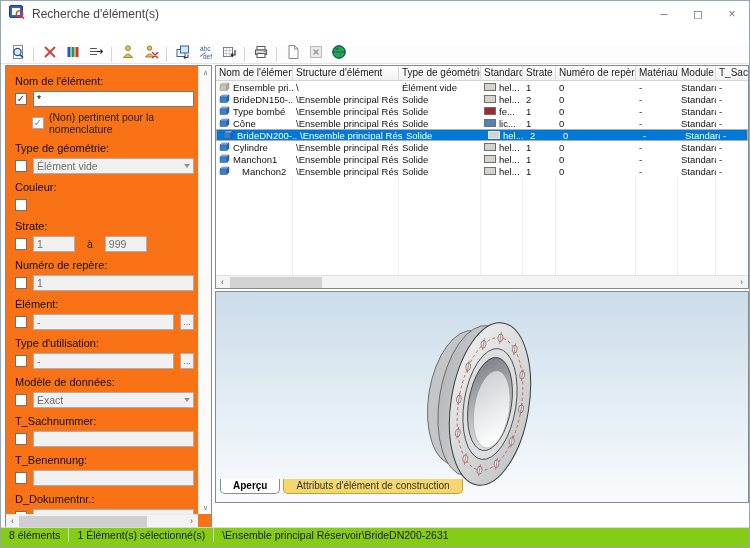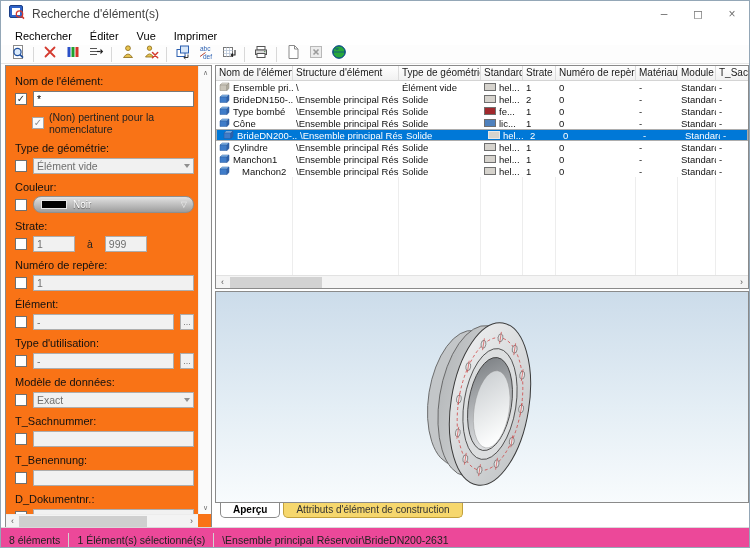--- a/index.html
+++ b/index.html
@@ -58,27 +58,27 @@
   .csw{width:12px;height:8px;border:1px solid #6f6f6f;flex:none;}
   .trow.sel .csw{border-color:#e8e8e8;}
   .empty-grid{position:absolute;left:0;right:0;}
   .vline{position:absolute;top:0;bottom:0;width:1px;background:#ededed;}
   .t-hscroll{position:absolute;left:0;right:0;bottom:0;height:13px;background:#f4f4f4;border-top:1px solid #e2e2e2;}
   .t-hscroll .sa{position:absolute;top:0;width:13px;height:12px;color:#555;font-size:9px;text-align:center;line-height:12px;}
   .t-hthumb{position:absolute;left:14px;top:1px;height:11px;width:92px;background:#d2d2d2;}
 
   .preview{position:absolute;left:0;top:226px;right:0;height:212px;border:1px solid #8a8a8a;
     background:linear-gradient(180deg,#ccdcea 0%,#e4eef5 55%,#f8fbfd 100%);overflow:hidden;}
-  .tabs{position:absolute;left:5px;top:438px;display:flex;gap:3px;}
+  .tabs{position:absolute;left:5px;top:414px;display:flex;gap:3px;}
   .tab{height:15px;padding:1px 12px 0;font-size:10px;border:1px solid #b0b0b0;border-top:none;border-radius:0 0 5px 5px;background:#fff;color:#000;white-space:nowrap;}
   .tab.active{font-weight:bold;border-color:#8a8a8a;}
   .tab.attr{background:#f6d76d;border-color:#c2a13c;color:#333;}
 
   
-  .statusbar{position:absolute;left:0;right:0;bottom:0;height:20px;background:#ec4899;border-top:1px solid #d9d9d9;display:flex;align-items:flex-end;font-size:10.5px;color:#222;}
+  .statusbar{position:absolute;left:0;right:0;bottom:0;height:20px;background:#84cc16;border-top:1px solid #d9d9d9;display:flex;align-items:flex-start;font-size:10.5px;color:#222;}
   .sb-item{padding:0 8px;border-right:1px solid #d2d2d2;height:14px;display:flex;align-items:center;white-space:nowrap;}
   .sb-item:last-child{border-right:none;}
 </style>
 </head>
 <body>
 
 <div class="window">
 
   <div class="titlebar">
     <span><svg width="16" height="16" viewBox="0 0 16 16">
@@ -88,26 +88,20 @@
           <line x1="12.8" y1="12.4" x2="15" y2="14.6" stroke="#d43a2f" stroke-width="1.5"></line>
         </svg></span>
     <span class="title-text">Recherche d'élément(s)</span>
     <div class="win-controls">
       <span class="win-btn">–</span>
       <span class="win-btn">◻</span>
       <span class="win-btn">×</span>
     </div>
   </div>
 
-  <div class="menubar" id="menubar">
-      <span class="menu-item">Rechercher</span>
-      <span class="menu-item">Éditer</span>
-      <span class="menu-item">Vue</span>
-      <span class="menu-item">Imprimer</span>
-    </div>
 
   <div class="toolbar" id="toolbar">
       <span class="tb-btn">
         <span><svg width="16" height="16" viewBox="0 0 16 16">
             <rect x="3.5" y="1.5" width="9" height="13" fill="#fff" stroke="#8a8a8a"></rect>
             <circle cx="7.5" cy="8" r="3.6" fill="#dcebfa" stroke="#1d4d9b" stroke-width="1.2"></circle>
             <line x1="10" y1="10.6" x2="13" y2="13.6" stroke="#1d4d9b" stroke-width="1.6"></line>
           </svg></span>
       </span>
       <span class="tb-sep"></span>
@@ -212,25 +206,20 @@
         <div class="f-row">
           <span class="cb"></span>
           <div class="sel">
             <span>Élément vide</span>
             <span class="arr"></span>
           </div>
         </div>
         <div class="f-label">Couleur:</div>
         <div class="f-row">
           <span class="cb"></span>
-          <div class="colorsel">
-            <span class="swatch" style="background: rgb(0, 0, 0);"></span>
-            <span class="cval">Noir</span>
-            <span class="carr">▽</span>
-          </div>
         </div>
         <div class="f-label">Strate:</div>
         <div class="f-row">
           <span class="cb"></span>
           <div class="inp dis small">1</div>
           <span class="range-sep">à</span>
           <div class="inp dis small">999</div>
         </div>
         <div class="f-label">Numéro de repère:</div>
         <div class="f-row">

